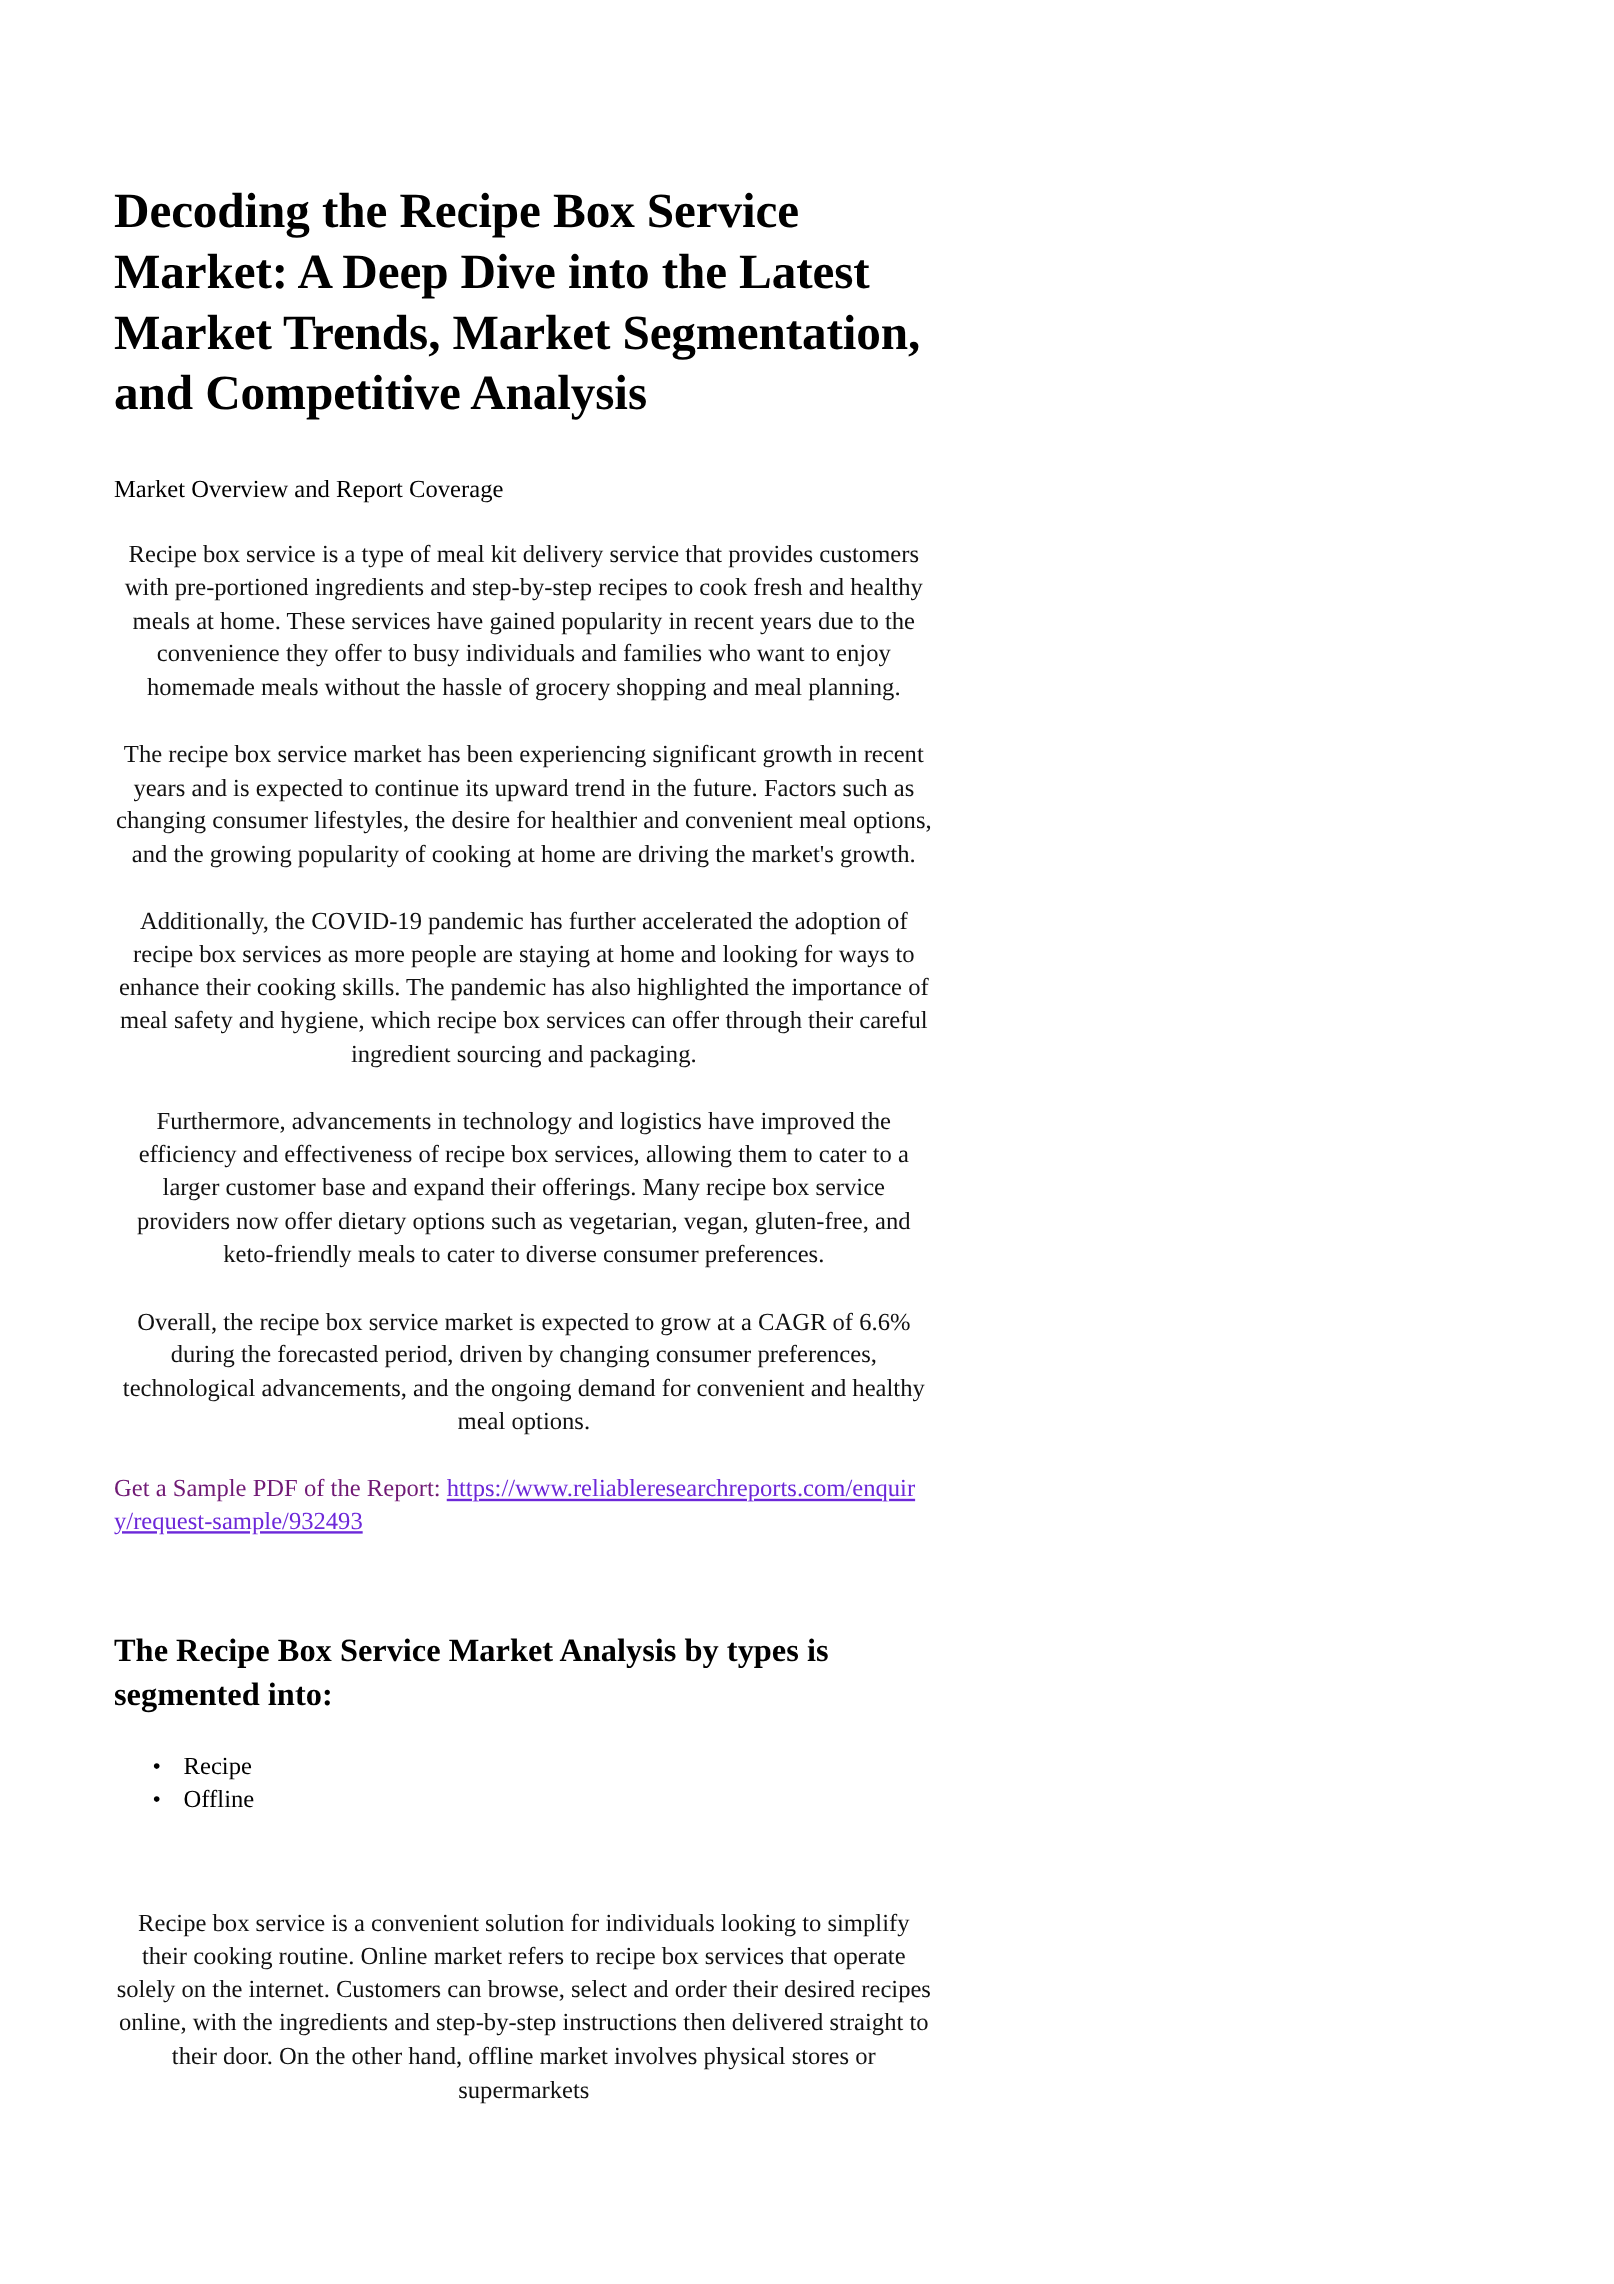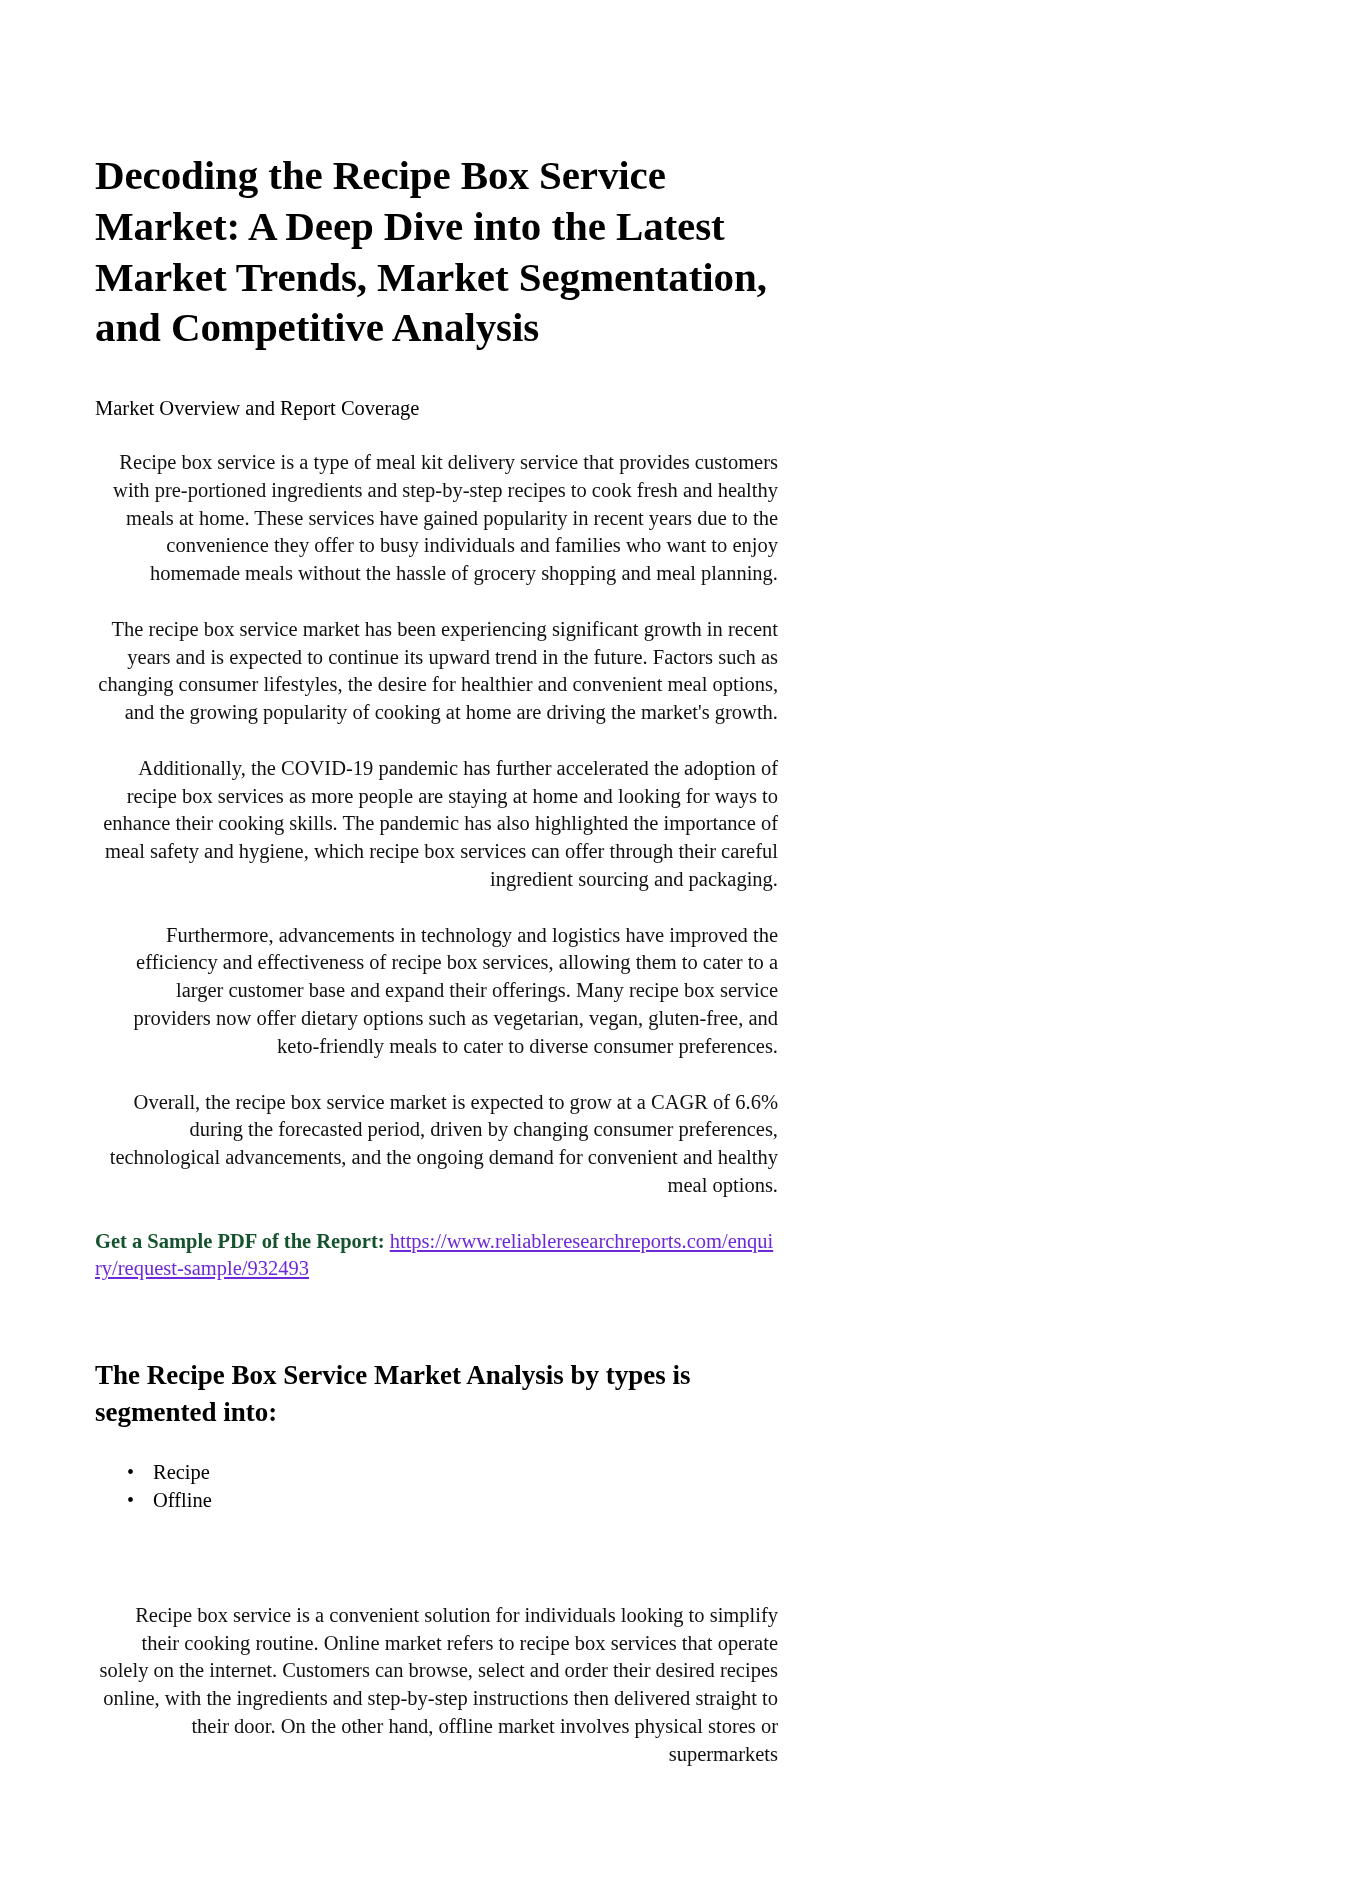--- a/index.html
+++ b/index.html
@@ -34,35 +34,35 @@
   .section-heading {
     font-size: 20.5px;
     font-weight: normal;
     line-height: 1.35;
     margin: 0 0 26px 0;
     color: #000000;
   }
   p.body-text {
     font-size: 20.5px;
     line-height: 1.355;
-    margin: 12px 0 28px 0;
+    margin: 0 0 28px 0;
     color: #111111;
-    text-align: right;
+    text-align: center;
   }
   .gap-sm { height: 16px; }
   .gap-md { height: 58px; }
   .gap-lg { height: 74px; }
   .link-line {
     font-size: 20.5px;
     line-height: 1.36;
     margin: 0;
   }
   .link-label {
-    font-weight: bold;
-    color: #14532d;
+    font-weight: normal;
+    color: #701a75;
   }
   a.report-link {
     color: #6d28d9;
     text-decoration: underline;
     word-break: break-all;
   }
   .seg-heading {
     font-size: 27px;
     font-weight: bold;
     margin: 0 0 30px 0;

